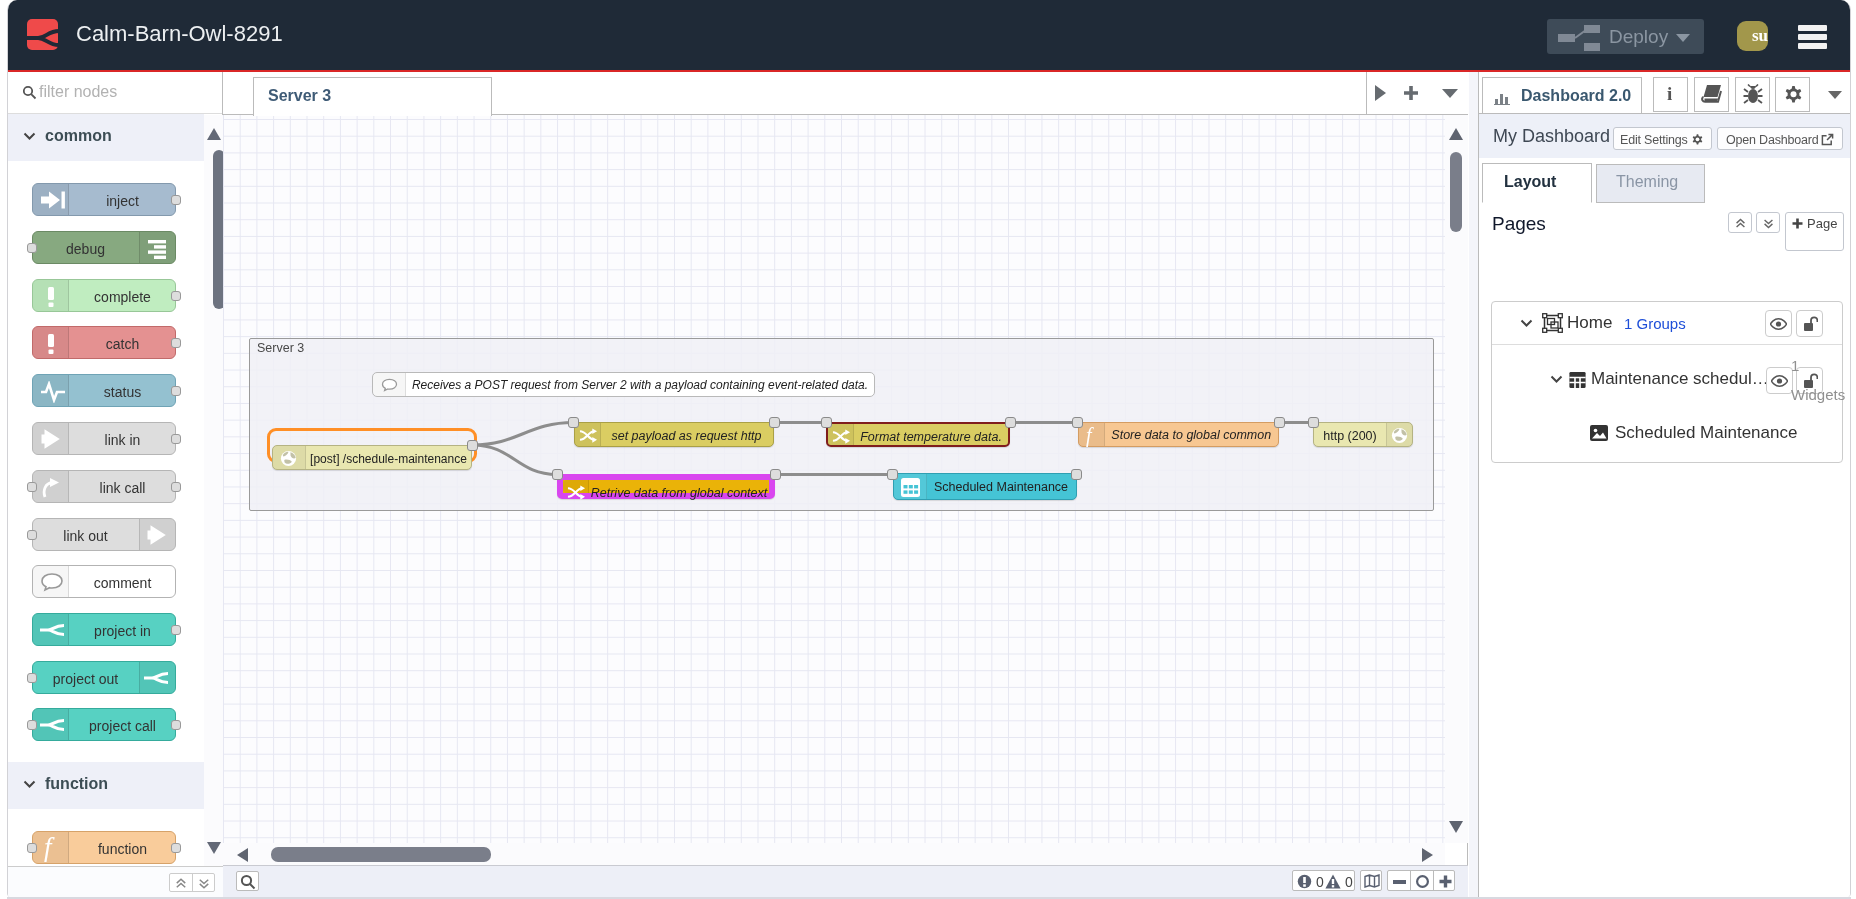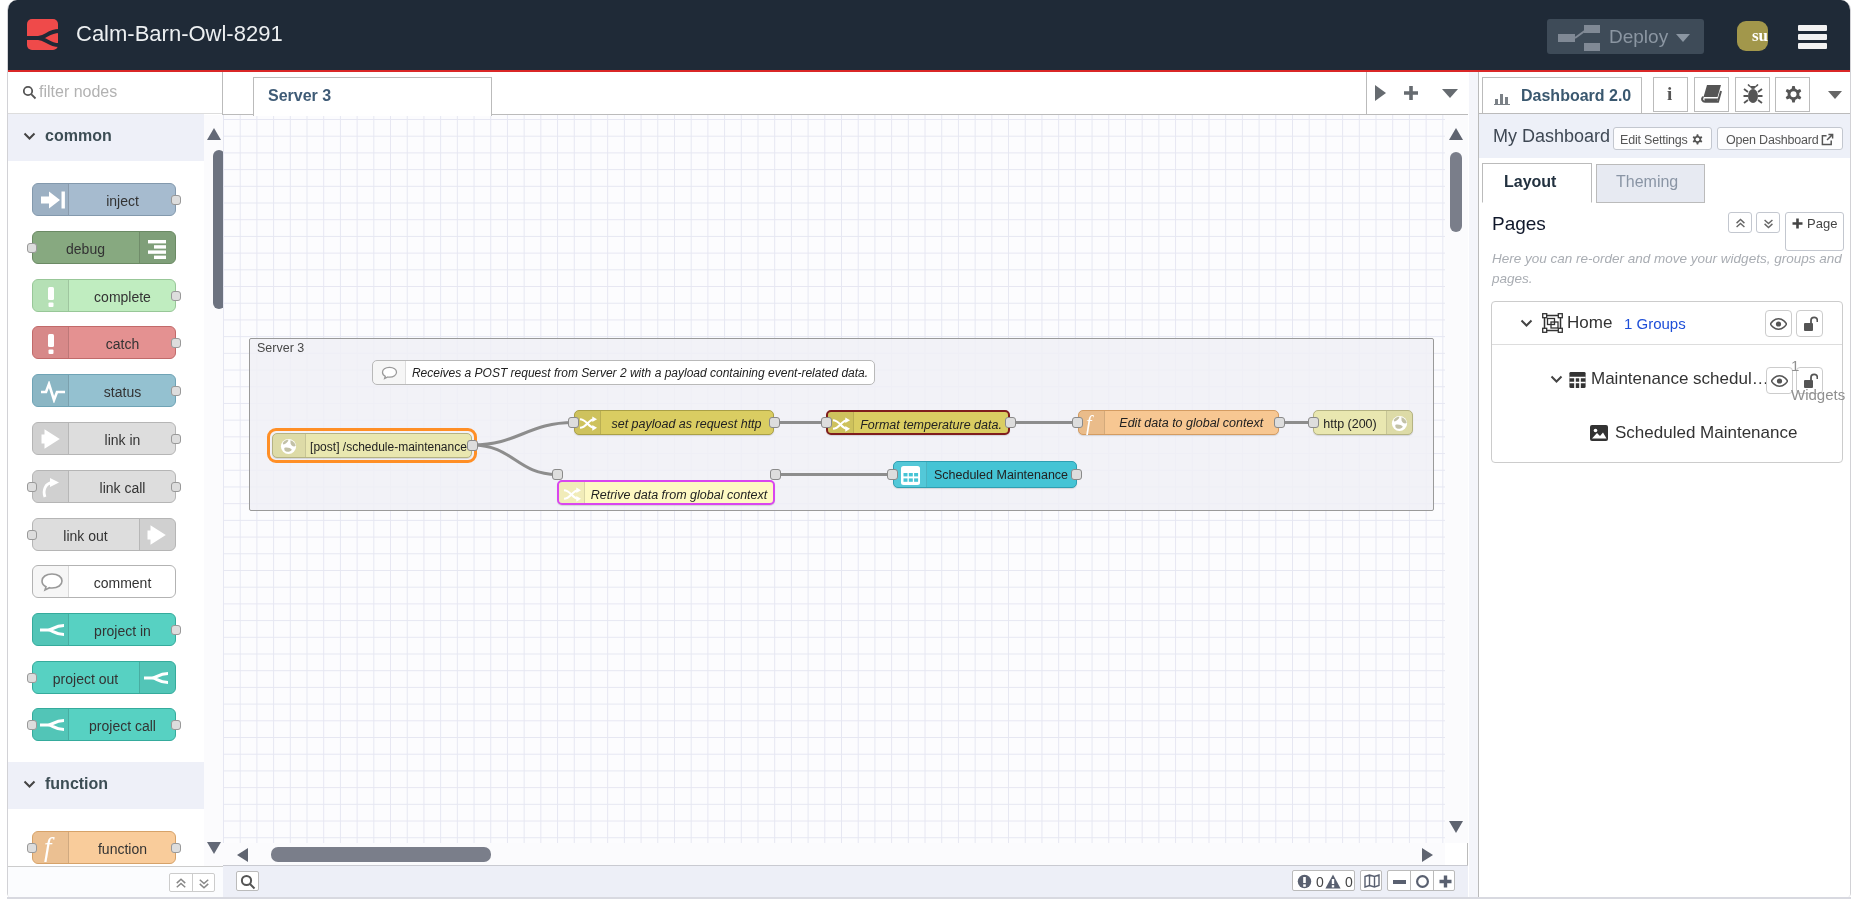--- a/index.html
+++ b/index.html
@@ -46,21 +46,21 @@
 #tabbar { position:absolute; left:0; top:0; width:1245px; height:43px; background:#fff; border-bottom:1px solid #bbb; z-index:5; }
 #tab1 { position:absolute; left:30px; top:5px; width:239px; height:39px; background:#fff; border:1px solid #bbb; border-bottom:none; z-index:2; }
 #tab1 span { position:absolute; left:14px; top:9px; font-size:16px; font-weight:bold; color:#3f5b76; }
 #tabbtns { position:absolute; right:0; top:0; width:102px; height:43px; border-left:1px solid #bbb; }
 #grid { position:absolute; left:0; top:43px; width:1222px; height:728px; background-color:#fcfcfe;
   background-image:linear-gradient(to right,#e6e7f2 1px,transparent 1px),linear-gradient(to bottom,#e6e7f2 1px,transparent 1px);
   background-size:16.71px 16.71px; background-position:0px 4px; }
 #group { position:absolute; left:26px; top:266px; width:1185px; height:173px; background:rgba(240,240,246,0.85); border:1px solid #9a9a9a; border-radius:2px; }
 #group span { position:absolute; left:7px; top:2px; font-size:12.5px; color:#484848; }
 #flowsvg { position:absolute; left:0; top:0; width:1245px; height:825px; }
-.node { position:absolute; height:25px; border-radius:5px; font-size:12.5px; color:#222; box-shadow:0 1px 1px rgba(0,0,0,0.12); }
+.node { position:absolute; height:25px; border-radius:5px; font-size:12.5px; color:#222; box-shadow:0 1px 1px rgba(0,0,0,0.12);margin-top:12px; }
 .node .iz { position:absolute; top:0; bottom:0; background:rgba(0,0,0,0.05); }
 .node .izl { left:0; border-right:1px solid rgba(0,0,0,0.10); border-radius:4px 0 0 4px; }
 .node .izr { right:0; border-left:1px solid rgba(0,0,0,0.10); border-radius:0 4px 4px 0; }
 .node .tx { position:absolute; top:5.5px; left:0; right:0; text-align:center; white-space:nowrap; overflow:hidden; }
 .node svg.ni { position:absolute; top:2px; }
 .port { position:absolute; width:11px; height:11px; background:#ddd; border:1px solid #8a8a8a; border-radius:3px; z-index:3; }
 
 #hscroll { position:absolute; left:0; top:771px; width:1222px; height:22px; background:#fbfbfd; }
 #hthumb { position:absolute; left:48px; top:4px; width:220px; height:15px; background:#7a7e8a; border-radius:7px; }
 #vscroll { position:absolute; left:1222px; top:43px; width:23px; height:728px; background:#fbfbfd; }
@@ -332,21 +332,21 @@
             <g stroke="#fff" stroke-width="2.2" fill="none">
               <path d="M1,5.5 C8,5.5 10,14.5 16,14.5"></path>
               <path d="M1,14.5 C8,14.5 10,5.5 16,5.5"></path>
             </g>
             <path d="M14,2.5 L19,5.5 L14,8.5 Z" fill="#fff"></path>
             <path d="M14,11.5 L19,14.5 L14,17.5 Z" fill="#fff"></path>
           </svg>
         </div>
       <div class="tx" style="left:26px;font-style:italic">set payload as request http</div>
     </div>
-    <div class="node" style="left:334px;top:408px;width:218px;background:#fef9c3;border:2px solid #d946ef">
+    <div class="node" style="left:334px;top:390px;width:218px;background:#eab308;border:6px solid #d946ef">
       <div class="iz izl" style="width:26px">
           <svg class="ni" style="left:4px;top:3px" width="19" height="19" viewBox="0 0 20 20">
             <g stroke="#fff" stroke-width="2.2" fill="none">
               <path d="M1,5.5 C8,5.5 10,14.5 16,14.5"></path>
               <path d="M1,14.5 C8,14.5 10,5.5 16,5.5"></path>
             </g>
             <path d="M14,2.5 L19,5.5 L14,8.5 Z" fill="#fff"></path>
             <path d="M14,11.5 L19,14.5 L14,17.5 Z" fill="#fff"></path>
           </svg>
         </div>
@@ -364,21 +364,21 @@
           </svg>
         </div>
       <div class="tx" style="left:26px;font-style:italic">Format temperature data.</div>
     </div>
     <div class="node" style="left:854.5px;top:337.5px;width:201.5px;background:#f7c792;border:1px solid #d49c62">
       <div class="iz izl" style="width:26px">
           <svg class="ni" style="left:4px;top:0px" width="18" height="25" viewBox="0 0 18 25">
             <text x="3" y="18.5" font-family="Liberation Serif, serif" font-style="italic" font-size="20" fill="#fff">f</text>
           </svg>
         </div>
-      <div class="tx" style="left:26px;font-style:italic">Edit data to global context</div>
+      <div class="tx" style="left:26px;font-style:italic">Store data to global common</div>
     </div>
     <div class="node" style="left:1090px;top:338px;width:100px;background:#e9e7b0;border:1px solid #b5b383">
       <div class="iz izr" style="width:26px">
           <svg class="ni" style="right:3.5px;top:2.5px" width="19" height="19" viewBox="0 0 20 20">
             <circle cx="10" cy="10" r="8" fill="#fff"></circle>
             <g fill="rgba(120,118,60,0.45)">
               <path d="M4,6.5 C5,4.2 7.5,2.8 10,3 C9.5,5.5 7,7.5 4.5,8 Z"></path>
               <path d="M12,3.5 C15,4.2 17.3,6.8 17.5,9.5 C15.5,10.5 13,9.5 12.2,7.2 Z"></path>
               <path d="M5.5,11.5 C8.5,10.5 12,11.5 13.5,13.5 C11.5,16.2 7.8,16.3 5.8,14 Z"></path>
             </g>
@@ -548,21 +548,20 @@
       <svg style="position:absolute;left:6px;top:5px" width="11" height="11" viewBox="0 0 14 13">
           <path class="chev" style="stroke:#666;stroke-width:1.8" d="M2,2 L7,6.5 L12,2 M2,7 L7,11.5 L12,7"></path>
         </svg>
     </div>
     <div class="gbtn" style="left:306px;top:140px;width:59px;height:39px;background:#fff">
       <svg style="position:absolute;left:6px;top:5px" width="11" height="11" viewBox="0 0 11 11">
           <path d="M5.5,0.5 V10.5 M0.5,5.5 H10.5" stroke="#444" stroke-width="2.6"></path>
         </svg>
       <span style="position:absolute;left:21px;top:3px;color:#444">Page</span>
     </div>
-    <div id="pdesc">Here you can re-order and move your widgets, groups and pages.</div>
     <div id="tree">
       <div style="position:absolute;left:0;top:0;width:100%;height:43px;border-bottom:1px solid #ddd"></div>
       <svg style="position:absolute;left:28px;top:17px" width="13" height="9" viewBox="0 0 13 9">
           <path class="chev" d="M1.5,1.5 L6.5,6.5 L11.5,1.5"></path>
         </svg>
       <svg style="position:absolute;left:50px;top:11px" width="21" height="20" viewBox="0 0 21 20">
           <rect x="2.5" y="2.5" width="16" height="15" fill="none" stroke="#333" stroke-width="1.5"></rect>
           <g fill="#fff" stroke="#333" stroke-width="1.3">
             <rect x="0.7" y="0.7" width="4" height="4"></rect>
             <rect x="16.3" y="0.7" width="4" height="4"></rect>

